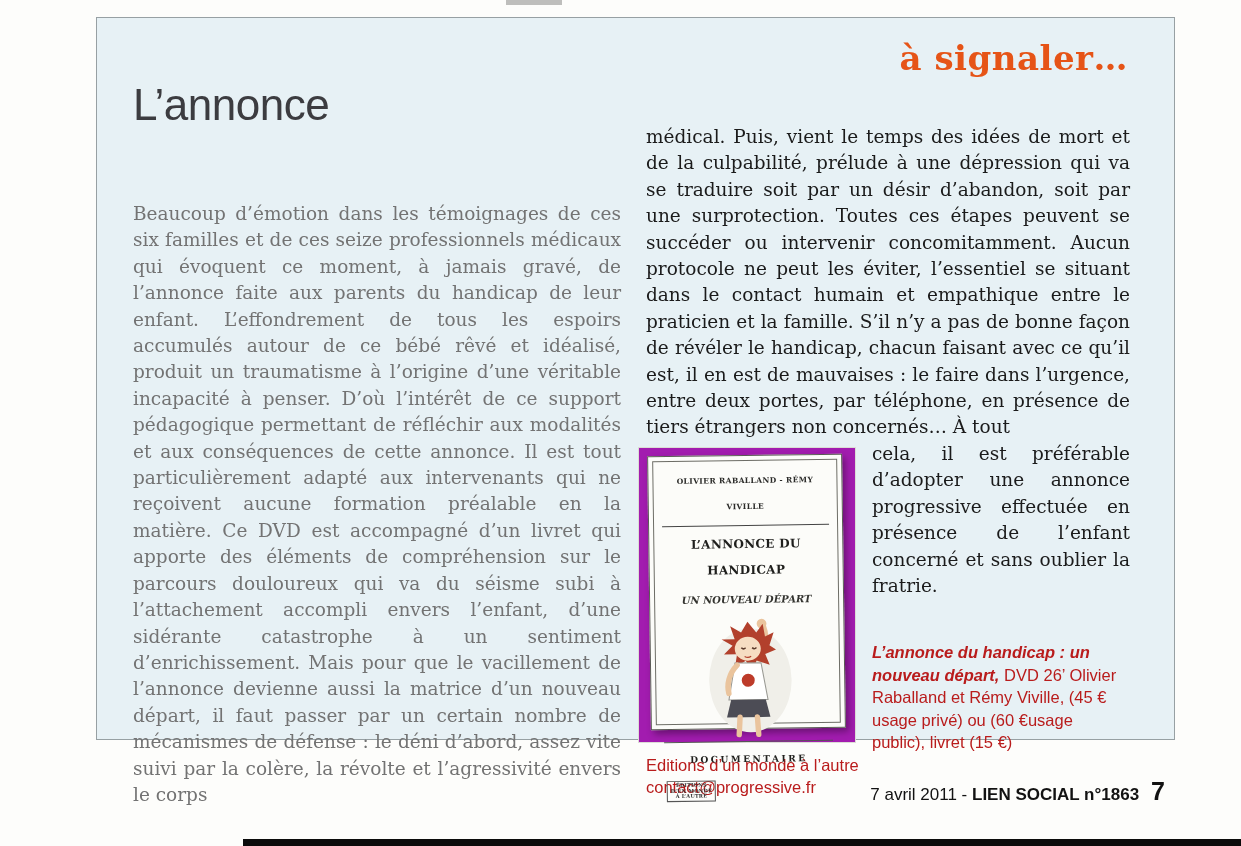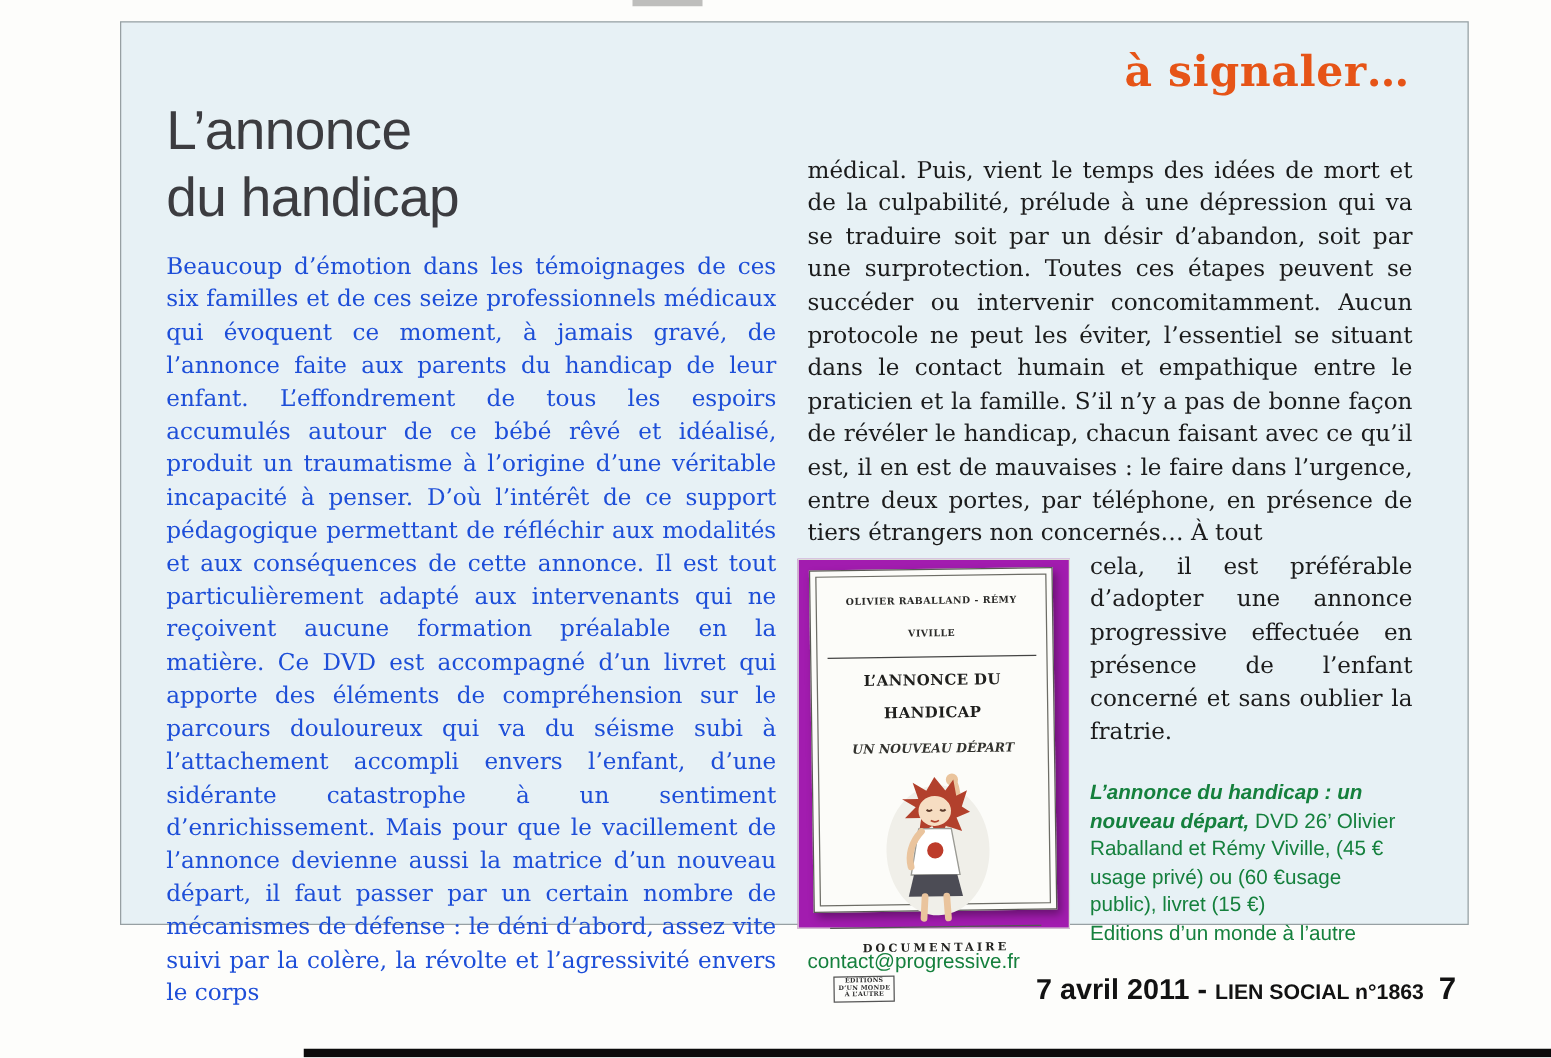--- a/index.html
+++ b/index.html
@@ -20,21 +20,21 @@
   .article-title {
     position:absolute; left:36px; top:60px;
     font-family:"Liberation Sans", sans-serif;
     font-size:44px; line-height:1.22; color:#3c3c40;
     font-weight:400; letter-spacing:-0.5px;
   }
   .article-title span { display:block; }
   .col-left {
     position:absolute; left:36px; top:183px; width:488px;
     font-size:18.5px; line-height:26.4px; text-align:justify;
-    color:#1d4ed8; hyphens:auto;
+    color:#737373; hyphens:auto;
   }
   .col-right {
     position:absolute; left:549px; top:106px; width:484px;
     font-size:18.5px; line-height:26.4px; text-align:justify;
     color:#1b1b1b; hyphens:auto;
   }
   .col-right p { margin:0; }
   
   .dvd-photo {
     position:relative; float:left;
@@ -76,32 +76,32 @@
   }
   .cover-logo-box {
     display:inline-block; border:1px solid #555; padding:1px 3px;
     font-size:5px; line-height:5.6px; font-weight:bold; color:#333;
     text-align:center; letter-spacing:0.2px;
   }
   .cover-logo-box span { display:block; }
   
   .caption {
     font-family:"Liberation Sans", sans-serif;
-    font-size:16.5px; line-height:22.5px; color:#15803d;
-    text-align:left; margin-top:24px;
+    font-size:16.5px; line-height:22.5px; color:#b91c1c;
+    text-align:left; margin-top:42px;
   }
   .caption-title { font-weight:bold; font-style:italic; }
   .caption-line { display:block; }
   
   .footer {
     position:absolute; top:777px; right:76px;
     font-family:"Liberation Sans", sans-serif; color:#121212;
     display:flex; align-items:baseline; gap:12px;
   }
-  .footer-date { font-size:23px; font-weight:700; }
+  .footer-date { font-size:17px; font-weight:400; }
   .footer-pub  { font-size:17px; font-weight:700; }
   .footer-page { font-size:25px; font-weight:700; }
   
   .scan-strip-bottom {
     position:absolute; left:243px; bottom:0; width:998px; height:7px;
     background:#0b0b0b;
   }
   .scan-mark-top {
     position:absolute; left:506px; top:0; width:56px; height:5px;
     background:#8b8b88; opacity:0.55;
@@ -113,21 +113,20 @@
 <div class="scan">
 
   <div class="scan-mark-top"></div>
 
   <div class="page-box">
 
     <div class="section-label">à signaler…</div>
 
     <h1 class="article-title" style="margin:0;">
       <span>L’annonce</span>
-      <span>du handicap</span>
     </h1>
 
     <div class="col-left">Beaucoup d’émotion dans les témoignages de ces six familles et de ces seize professionnels médicaux qui évoquent ce moment, à jamais gravé, de l’annonce faite aux parents du handicap de leur enfant. L’effondrement de tous les espoirs accumulés autour de ce bébé rêvé et idéalisé, produit un traumatisme à l’origine d’une véritable incapacité à penser. D’où l’intérêt de ce support pédagogique permettant de réfléchir aux modalités et aux conséquences de cette annonce. Il est tout particulièrement adapté aux intervenants qui ne reçoivent aucune formation préalable en la matière. Ce DVD est accompagné d’un livret qui apporte des éléments de compréhension sur le parcours douloureux qui va du séisme subi à l’attachement accompli envers l’enfant, d’une sidérante catastrophe à un sentiment d’enrichissement. Mais pour que le vacillement de l’annonce devienne aussi la matrice d’un nouveau départ, il faut passer par un certain nombre de mécanismes de défense : le déni d’abord, assez vite suivi par la colère, la révolte et l’agressivité envers le corps</div>
 
     <div class="col-right">
       <p>médical. Puis, vient le temps des idées de mort et de la culpabilité, prélude à une dépression qui va se traduire soit par un désir d’abandon, soit par une surprotection. Toutes ces étapes peuvent se succéder ou intervenir concomitamment. Aucun protocole ne peut les éviter, l’essentiel se situant dans le contact humain et empathique entre le praticien et la famille. S’il n’y a pas de bonne façon de révéler le handicap, chacun faisant avec ce qu’il est, il en est de mauvaises : le faire dans l’urgence, entre deux portes, par téléphone, en présence de tiers étrangers non concernés… À tout</p>
 
       <div class="dvd-photo">
         <div class="dvd-cover">
           <div class="cover-frame">

